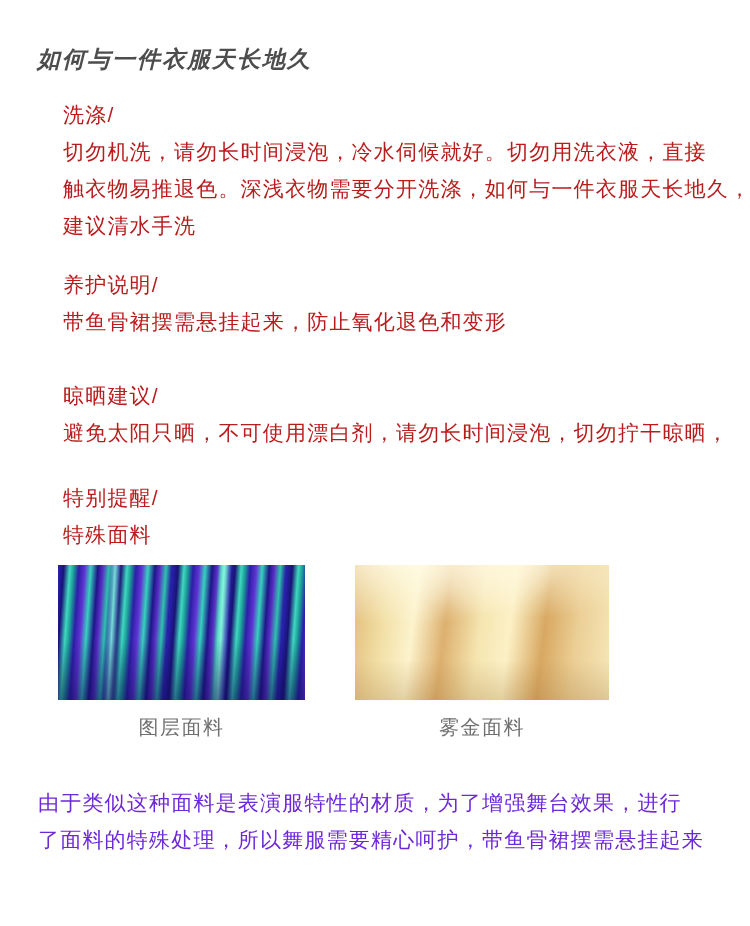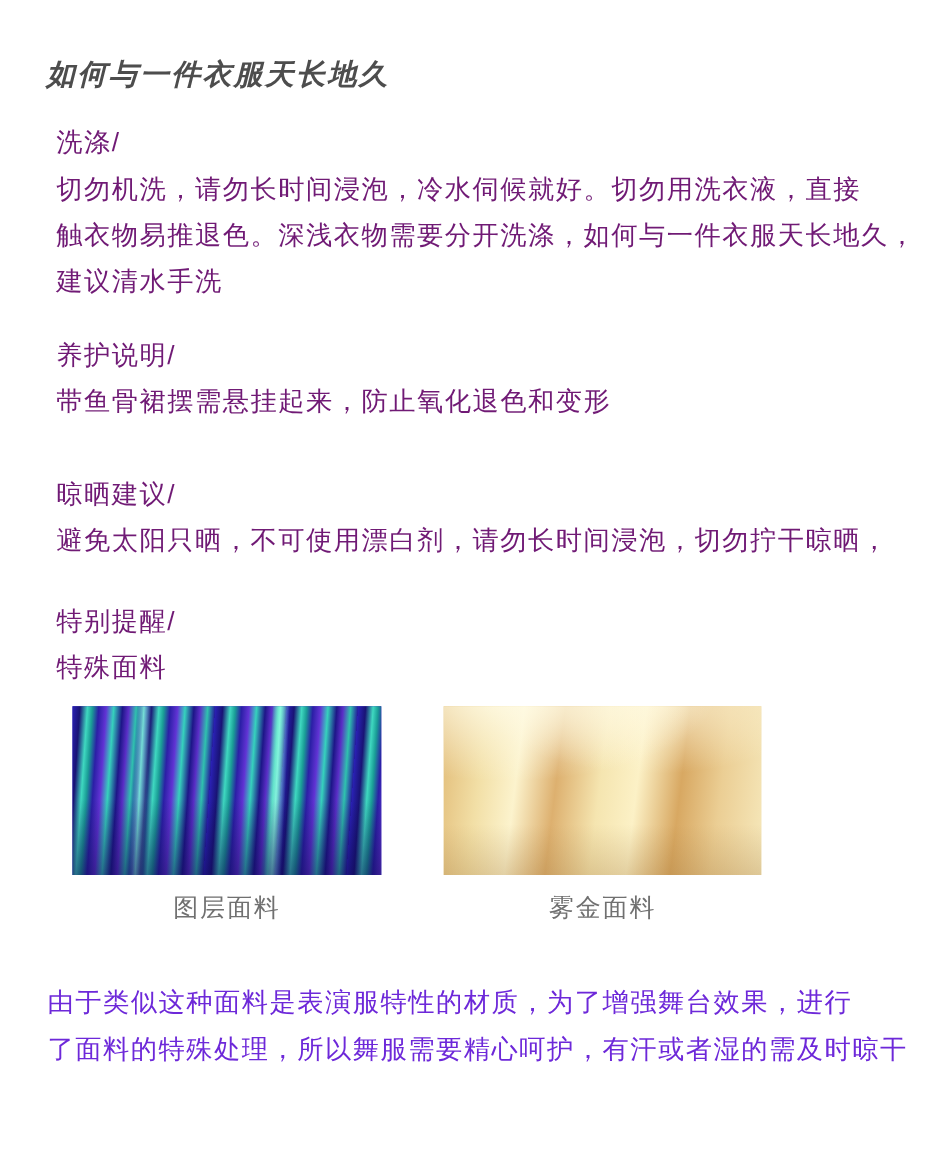--- a/index.html
+++ b/index.html
@@ -14,24 +14,24 @@
   .title {
     margin: 46px 0 0 37px;
     font-size: 23px;
     line-height: 26px;
     font-weight: bold;
     font-style: italic;
     color: #4d4d4d;
     letter-spacing: 2px;
   }
   .sec {
-    margin-left: 45px;
+    margin-left: 63px;
     font-size: 21px;
     line-height: 37px;
-    color: #701a75;
+    color: #b91c1c;
     letter-spacing: 1.2px;
   }
   .sec .line, .sec .heading { white-space: nowrap; }
   .sec-washing { margin-top: 24px; }
   .sec-care    { margin-top: 22px; }
   .sec-drying  { margin-top: 37px; }
   .sec-special { margin-top: 28px; }
   .fabric-row {
     margin-top: 12px;
     padding-left: 58px;
@@ -115,16 +115,16 @@
       <figcaption class="fabric-caption">图层面料</figcaption>
     </figure>
     <figure class="fabric-figure">
       <div class="fabric-img gold"></div>
       <figcaption class="fabric-caption">雾金面料</figcaption>
     </figure>
   </div>
 
   <div class="footer-note">
     <div class="line">由于类似这种面料是表演服特性的材质，为了增强舞台效果，进行</div>
-    <div class="line">了面料的特殊处理，所以舞服需要精心呵护，有汗或者湿的需及时晾干</div>
+    <div class="line">了面料的特殊处理，所以舞服需要精心呵护，带鱼骨裙摆需悬挂起来</div>
   </div>
 
 </div>
 
 </body></html>

